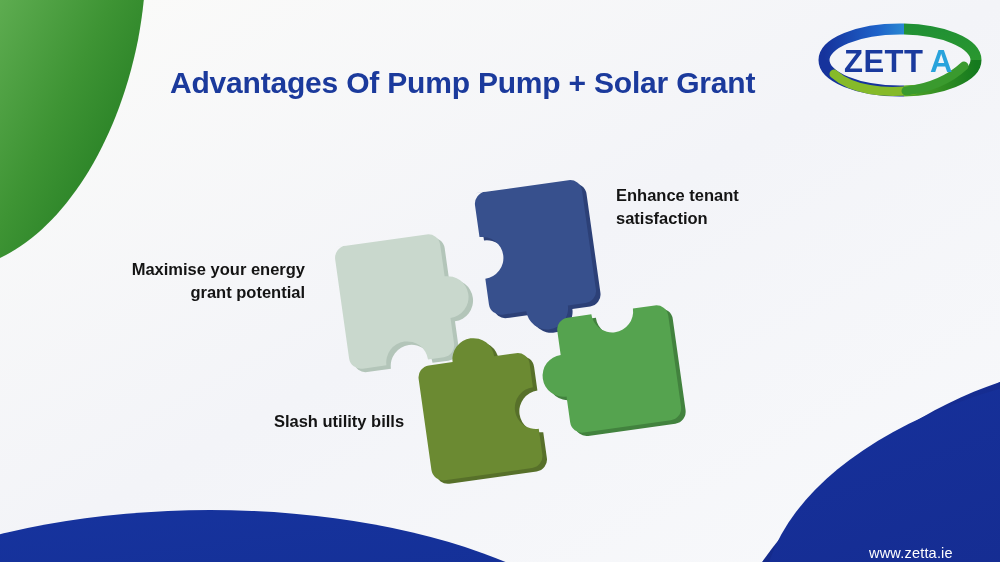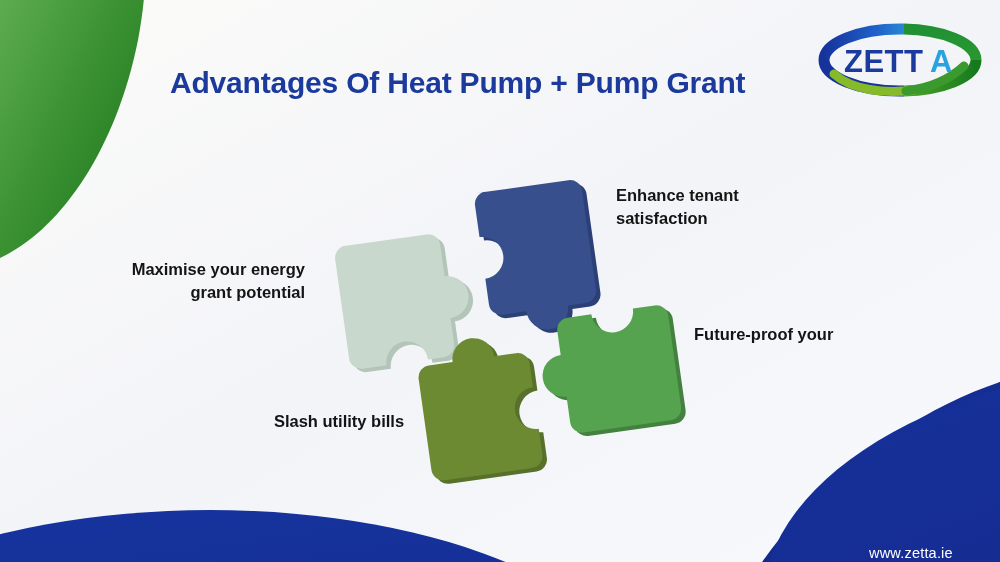--- a/index.html
+++ b/index.html
@@ -120,21 +120,21 @@
       <path d="M 1000,382 C 930,420 860,470 800,562 L 1000,562 Z" fill="url(#gradBlueWaveR)"></path>
       <path d="M 1000,382 C 910,412 820,480 762,562 L 1000,562 Z" fill="url(#gradBlueWaveR)"></path>
       <ellipse cx="1210" cy="606" rx="448" ry="246" fill="url(#gradBlueWaveR)"></ellipse>
     </g>
 
     <g>
       <ellipse cx="210" cy="700" rx="430" ry="190" fill="url(#gradBlueWaveL)"></ellipse>
     </g>
   </svg>
 
-  <div id="title">Advantages Of Heat Pump + Pump Grant</div>
+  <div id="title">Advantages Of Pump Pump + Solar Grant</div>
 
   <svg id="logo" viewBox="0 0 164 76">
     <defs>
       <linearGradient id="swooshTop" x1="0" y1="0" x2="1" y2="0">
         <stop offset="0%" stop-color="#16339c"></stop>
         <stop offset="35%" stop-color="#1e62c9"></stop>
         <stop offset="62%" stop-color="#2f9bd8"></stop>
         <stop offset="100%" stop-color="#7fc6e8"></stop>
       </linearGradient>
       <linearGradient id="swooshBot" x1="0" y1="0" x2="1" y2="0">
@@ -275,21 +275,20 @@
     <div>Enhance tenant</div>
     <div>satisfaction</div>
   </div>
 
   <div class="callout" id="callout-maximise">
     <div>Maximise your energy</div>
     <div>grant potential</div>
   </div>
 
   <div class="callout" id="callout-future">
-    <div>Future-proof your</div>
   </div>
 
   <div class="callout" id="callout-slash">
     <div>Slash utility bills</div>
   </div>
 
   <div id="site-url">www.zetta.ie</div>
 
 </div>
 

